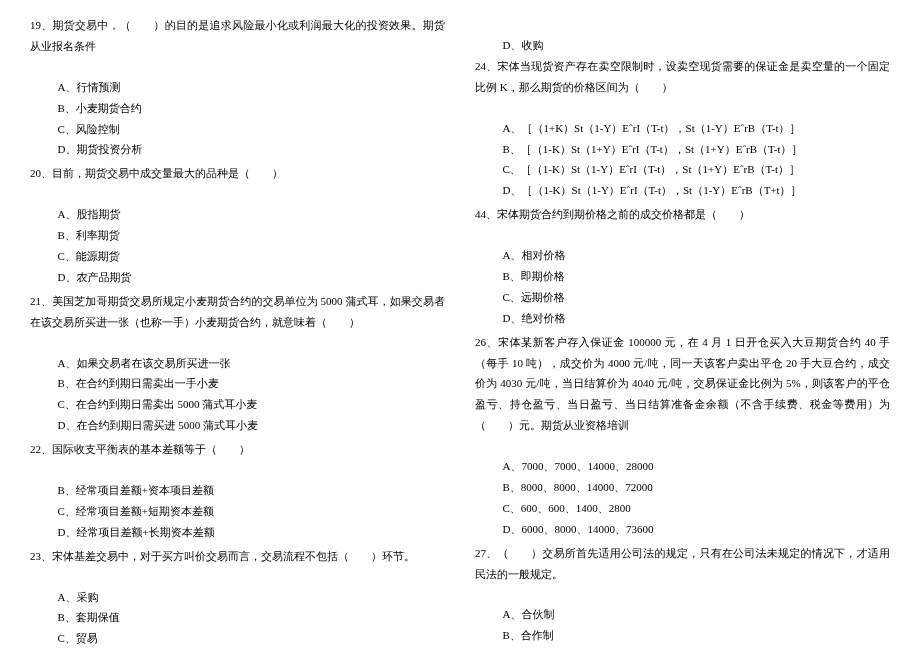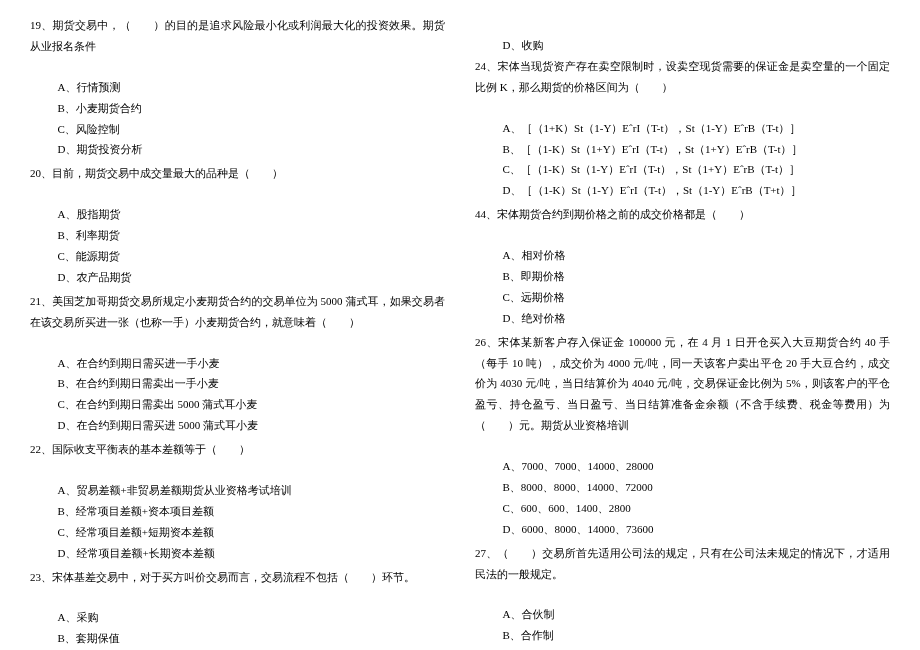--- a/index.html
+++ b/index.html
@@ -60,30 +60,29 @@
       <div class="opts">
         <div class="opt">A、股指期货</div>
         <div class="opt">B、利率期货</div>
         <div class="opt">C、能源期货</div>
         <div class="opt">D、农产品期货</div>
       </div>
     </div>
     <div class="q">
       <div class="q-text">21、美国芝加哥期货交易所规定小麦期货合约的交易单位为 5000 蒲式耳，如果交易者在该交易所买进一张（也称一手）小麦期货合约，就意味着（　　）</div>
       <div class="opts">
-        <div class="opt">A、在合约到期日需买进一手小麦</div>
+        <div class="opt">A、如果交易者在该交易所买进一张</div>
         <div class="opt">B、在合约到期日需卖出一手小麦</div>
         <div class="opt">C、在合约到期日需卖出 5000 蒲式耳小麦</div>
         <div class="opt">D、在合约到期日需买进 5000 蒲式耳小麦</div>
       </div>
     </div>
     <div class="q">
       <div class="q-text">22、国际收支平衡表的基本差额等于（　　）</div>
       <div class="opts">
-        <div class="opt">A、贸易差额+非贸易差额期货从业资格考试培训</div>
         <div class="opt">B、经常项目差额+资本项目差额</div>
         <div class="opt">C、经常项目差额+短期资本差额</div>
         <div class="opt">D、经常项目差额+长期资本差额</div>
       </div>
     </div>
     <div class="q">
       <div class="q-text">23、宋体基差交易中，对于买方叫价交易而言，交易流程不包括（　　）环节。</div>
       <div class="opts">
         <div class="opt">A、采购</div>
         <div class="opt">B、套期保值</div>

